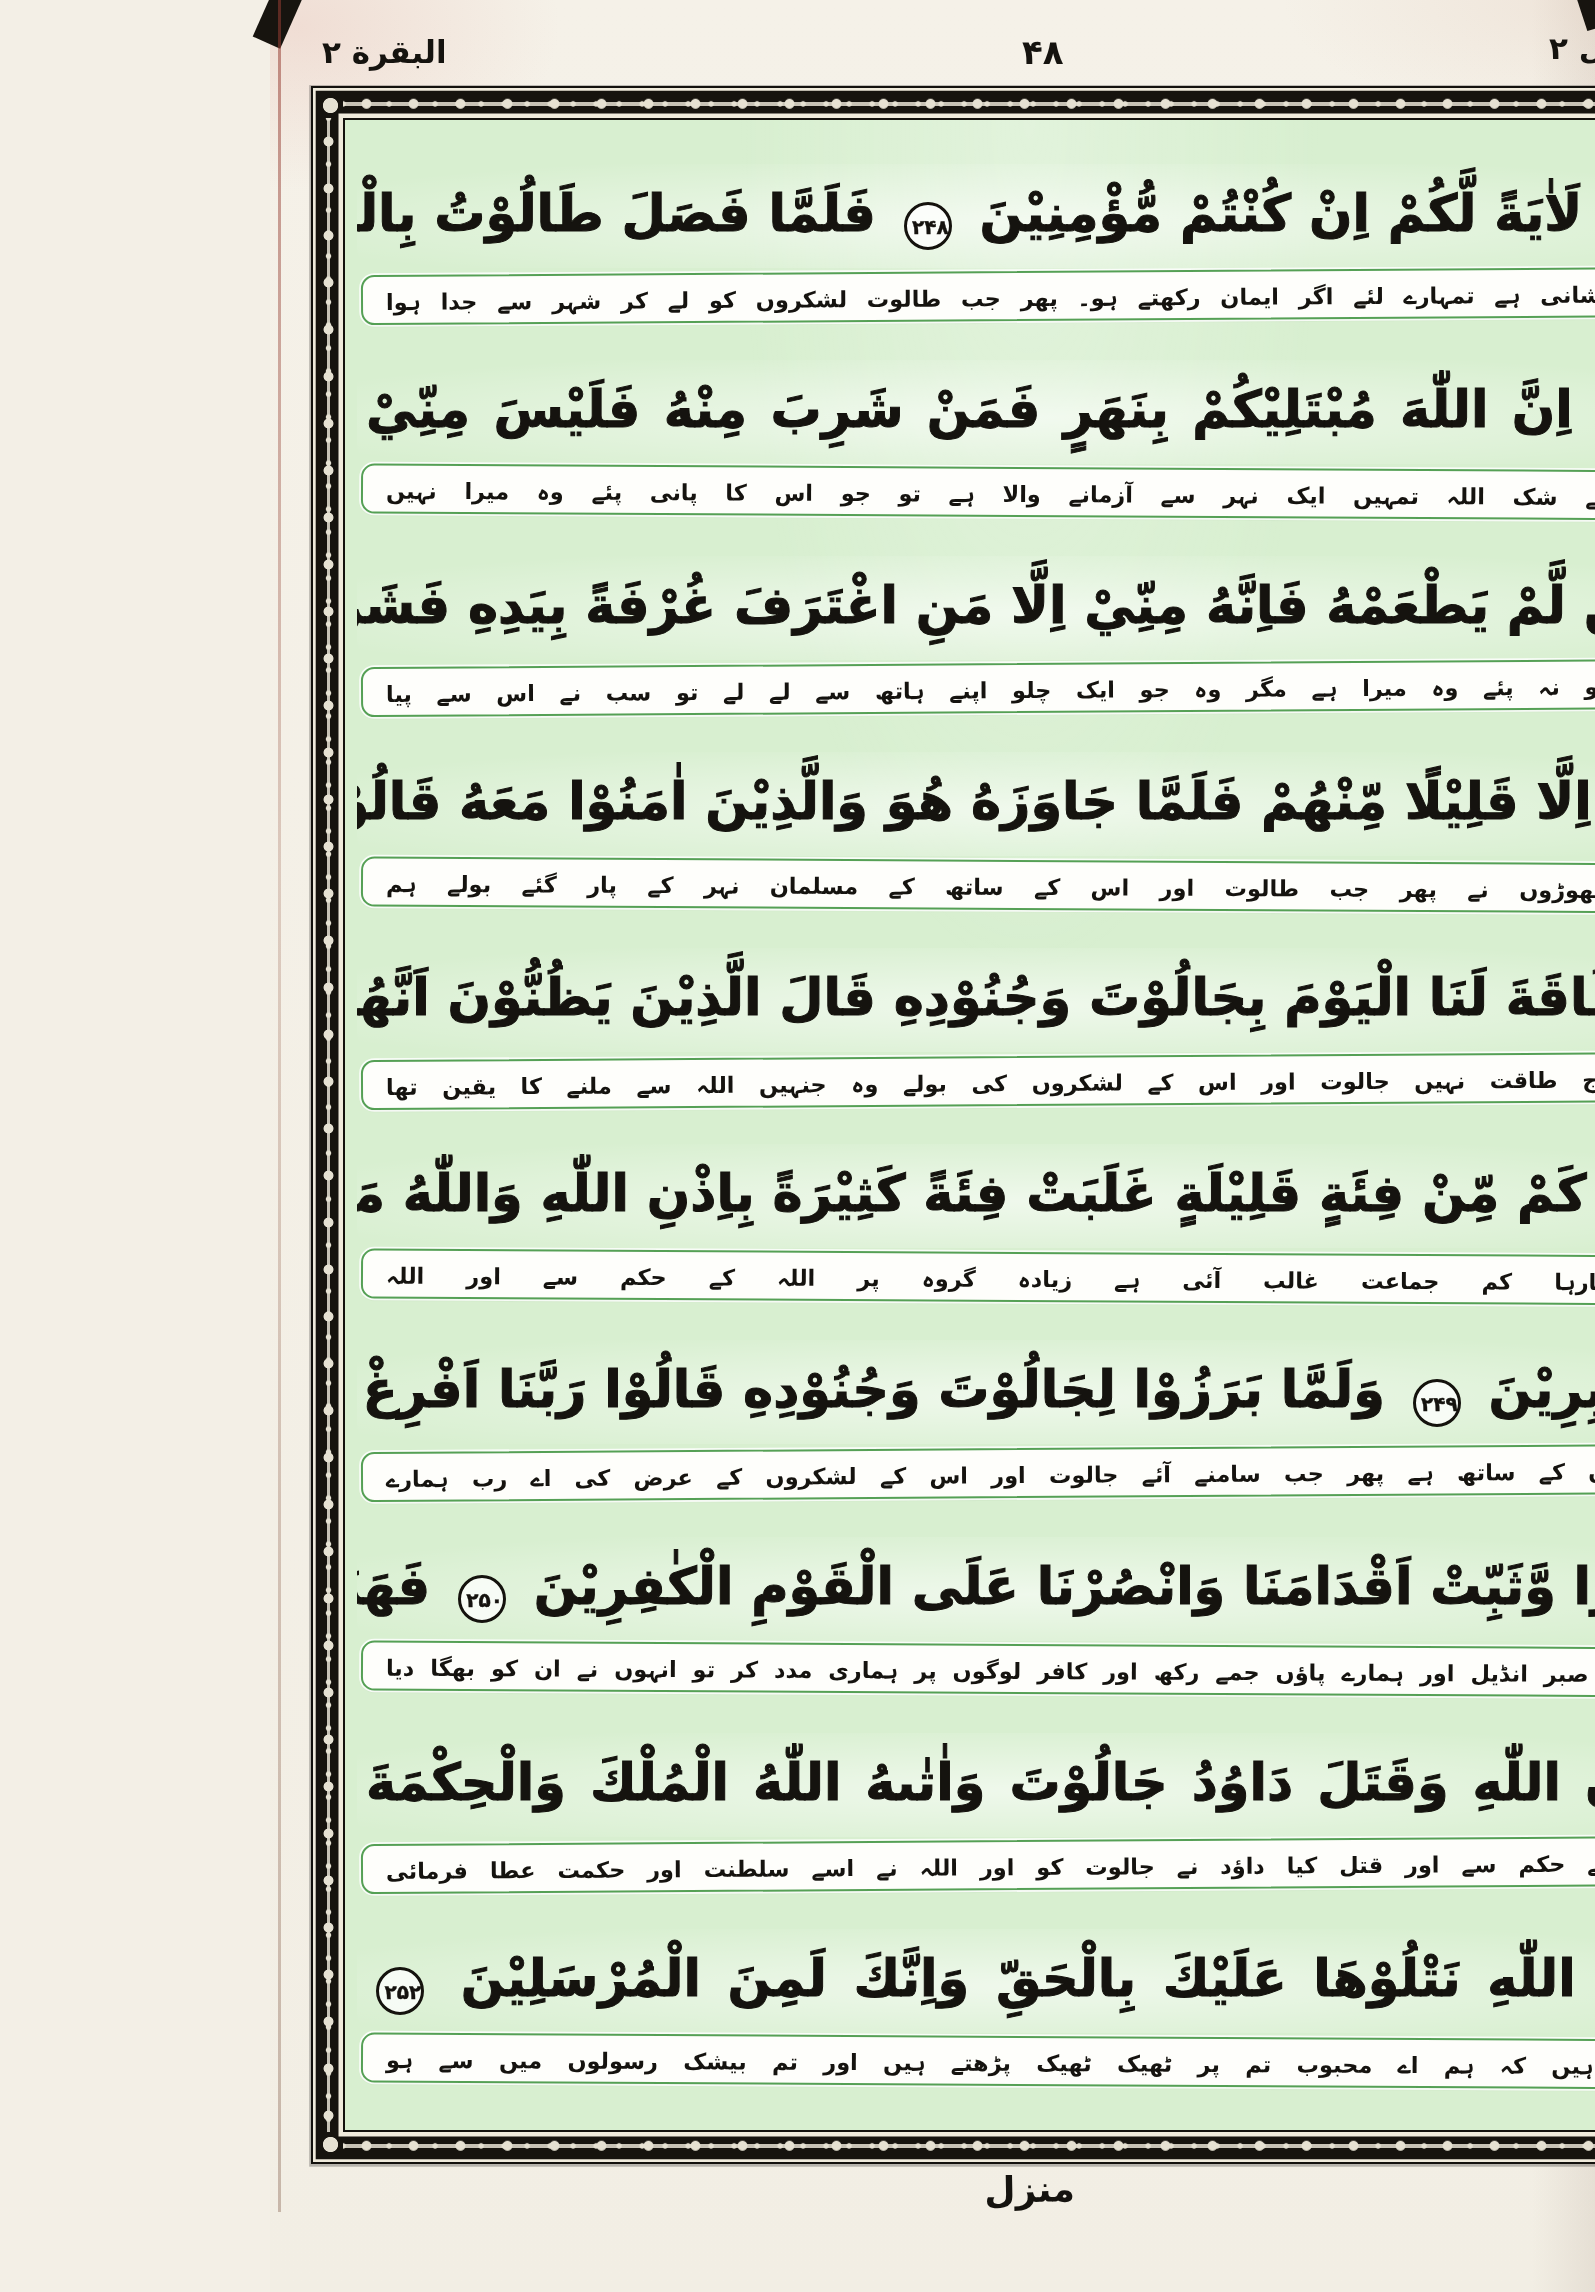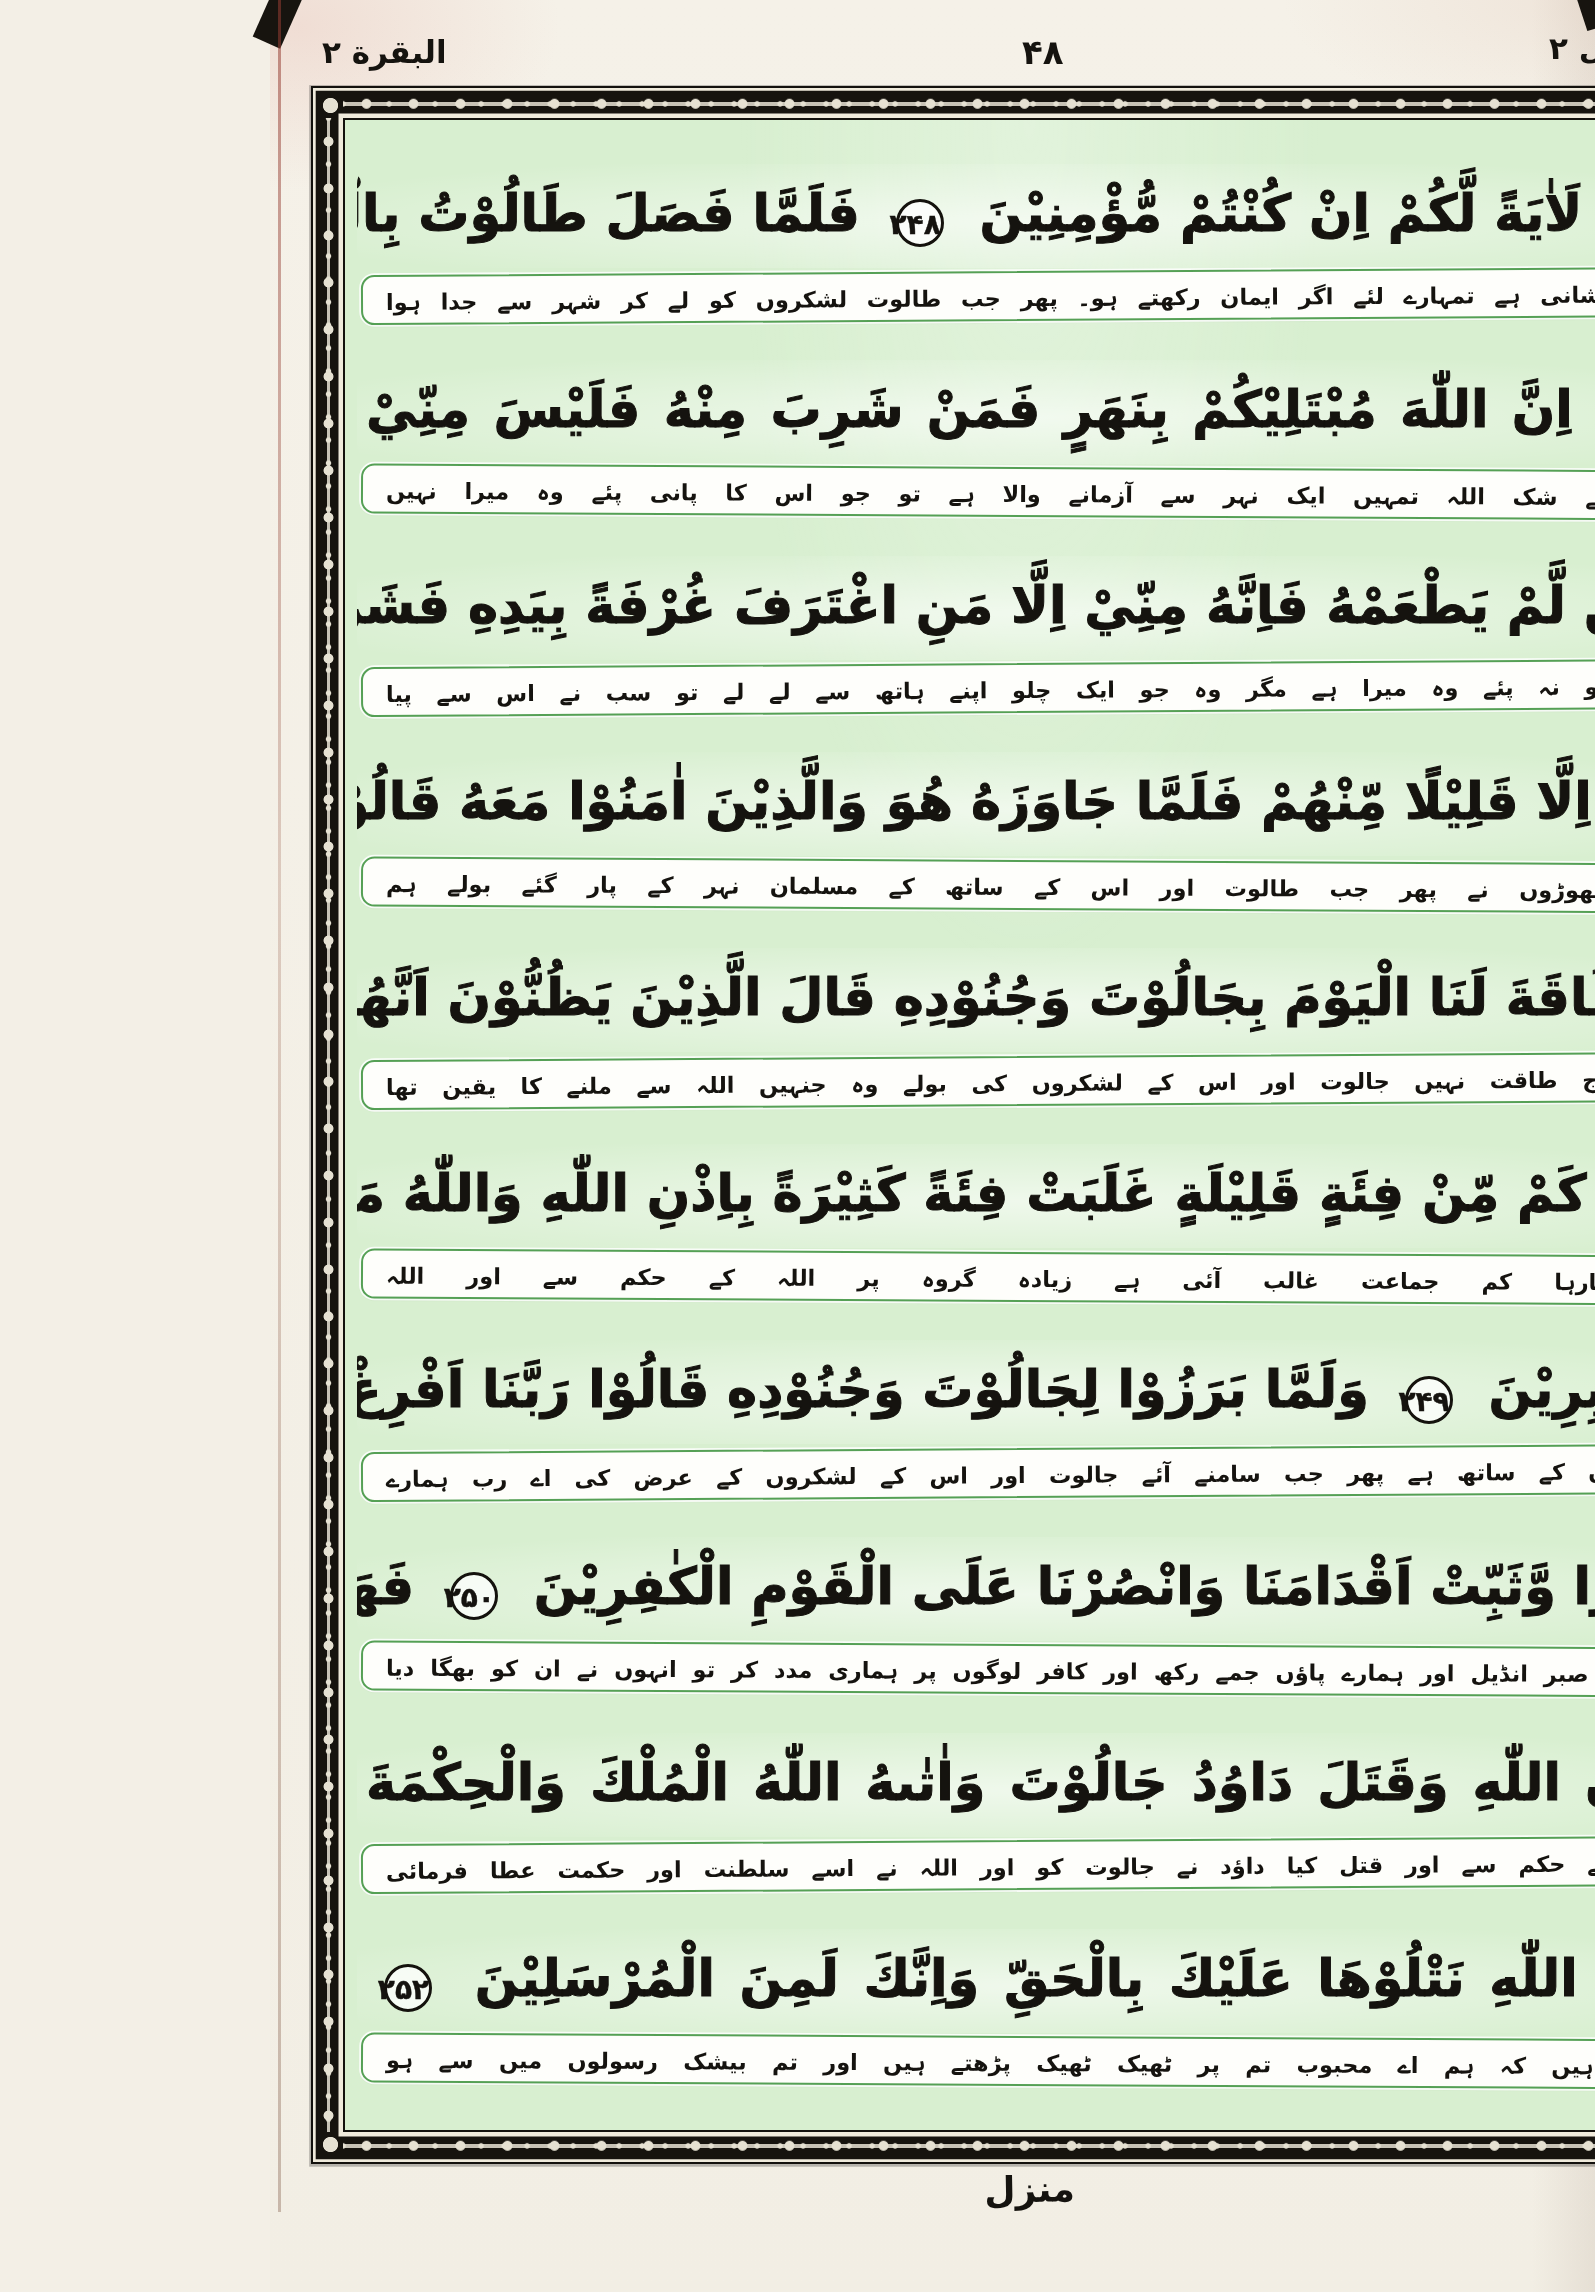--- a/index.html
+++ b/index.html
@@ -100,24 +100,24 @@
     line-height: 100px; height: 104px;
     text-align: justify; text-align-last: justify;
     padding: 0 9px;
     background: radial-gradient(ellipse at 50% 55%, rgba(255,255,255,.6), rgba(255,255,255,0) 85%);
     border-radius: 19.7px;
     white-space: nowrap; overflow: hidden;
   }
   .ayah-num {
     display: inline-block; width: 48px; height: 48px;
     border: 3.1px solid #14120d; border-radius: 50%;
-    font-size: 28px; line-height: 45px; text-align: center;
+    font-size: 20px; line-height: 45px; text-align: center;
     -webkit-text-stroke: 0.4px #14120d;
     background: rgba(255,255,255,.75);
-    vertical-align: -3.6px; margin: 0 18px;
+    vertical-align: -3.6px; margin: 0 10px;
     box-sizing: border-box;
   }
   .strip {
     direction: rtl; unicode-bidi: embed;
     margin: 3.6px 3.6px 0 3.6px;
     background: #fefefb;
     border: 2.2px solid #55a055;
     box-shadow: 0 0 0 1.8px rgba(255,255,255,.85), 0 0.9px 1.8px rgba(40,80,40,.25);
     border-radius: 13.4px;
     font-size: 22.4px; font-weight: 600;

